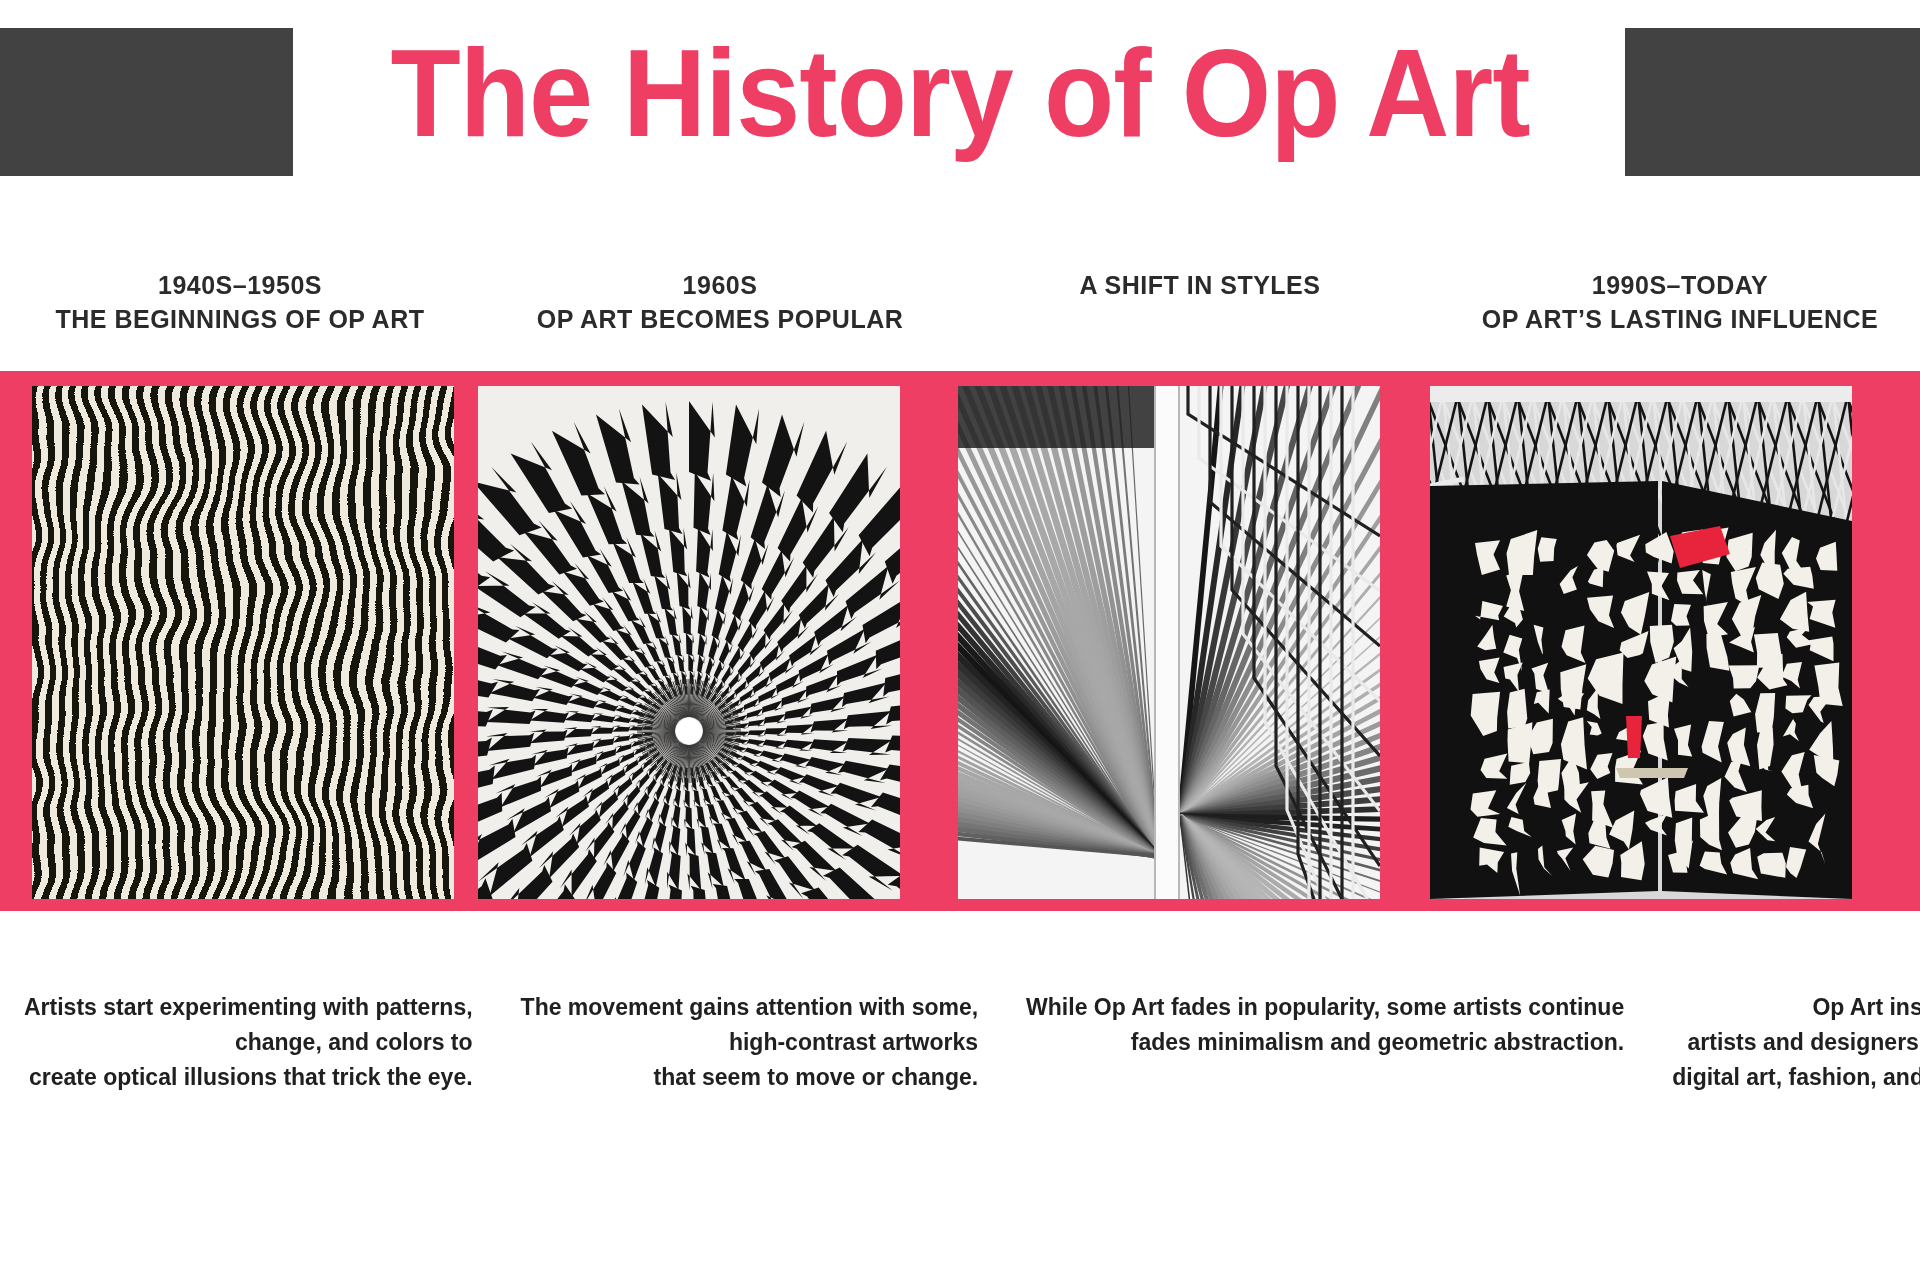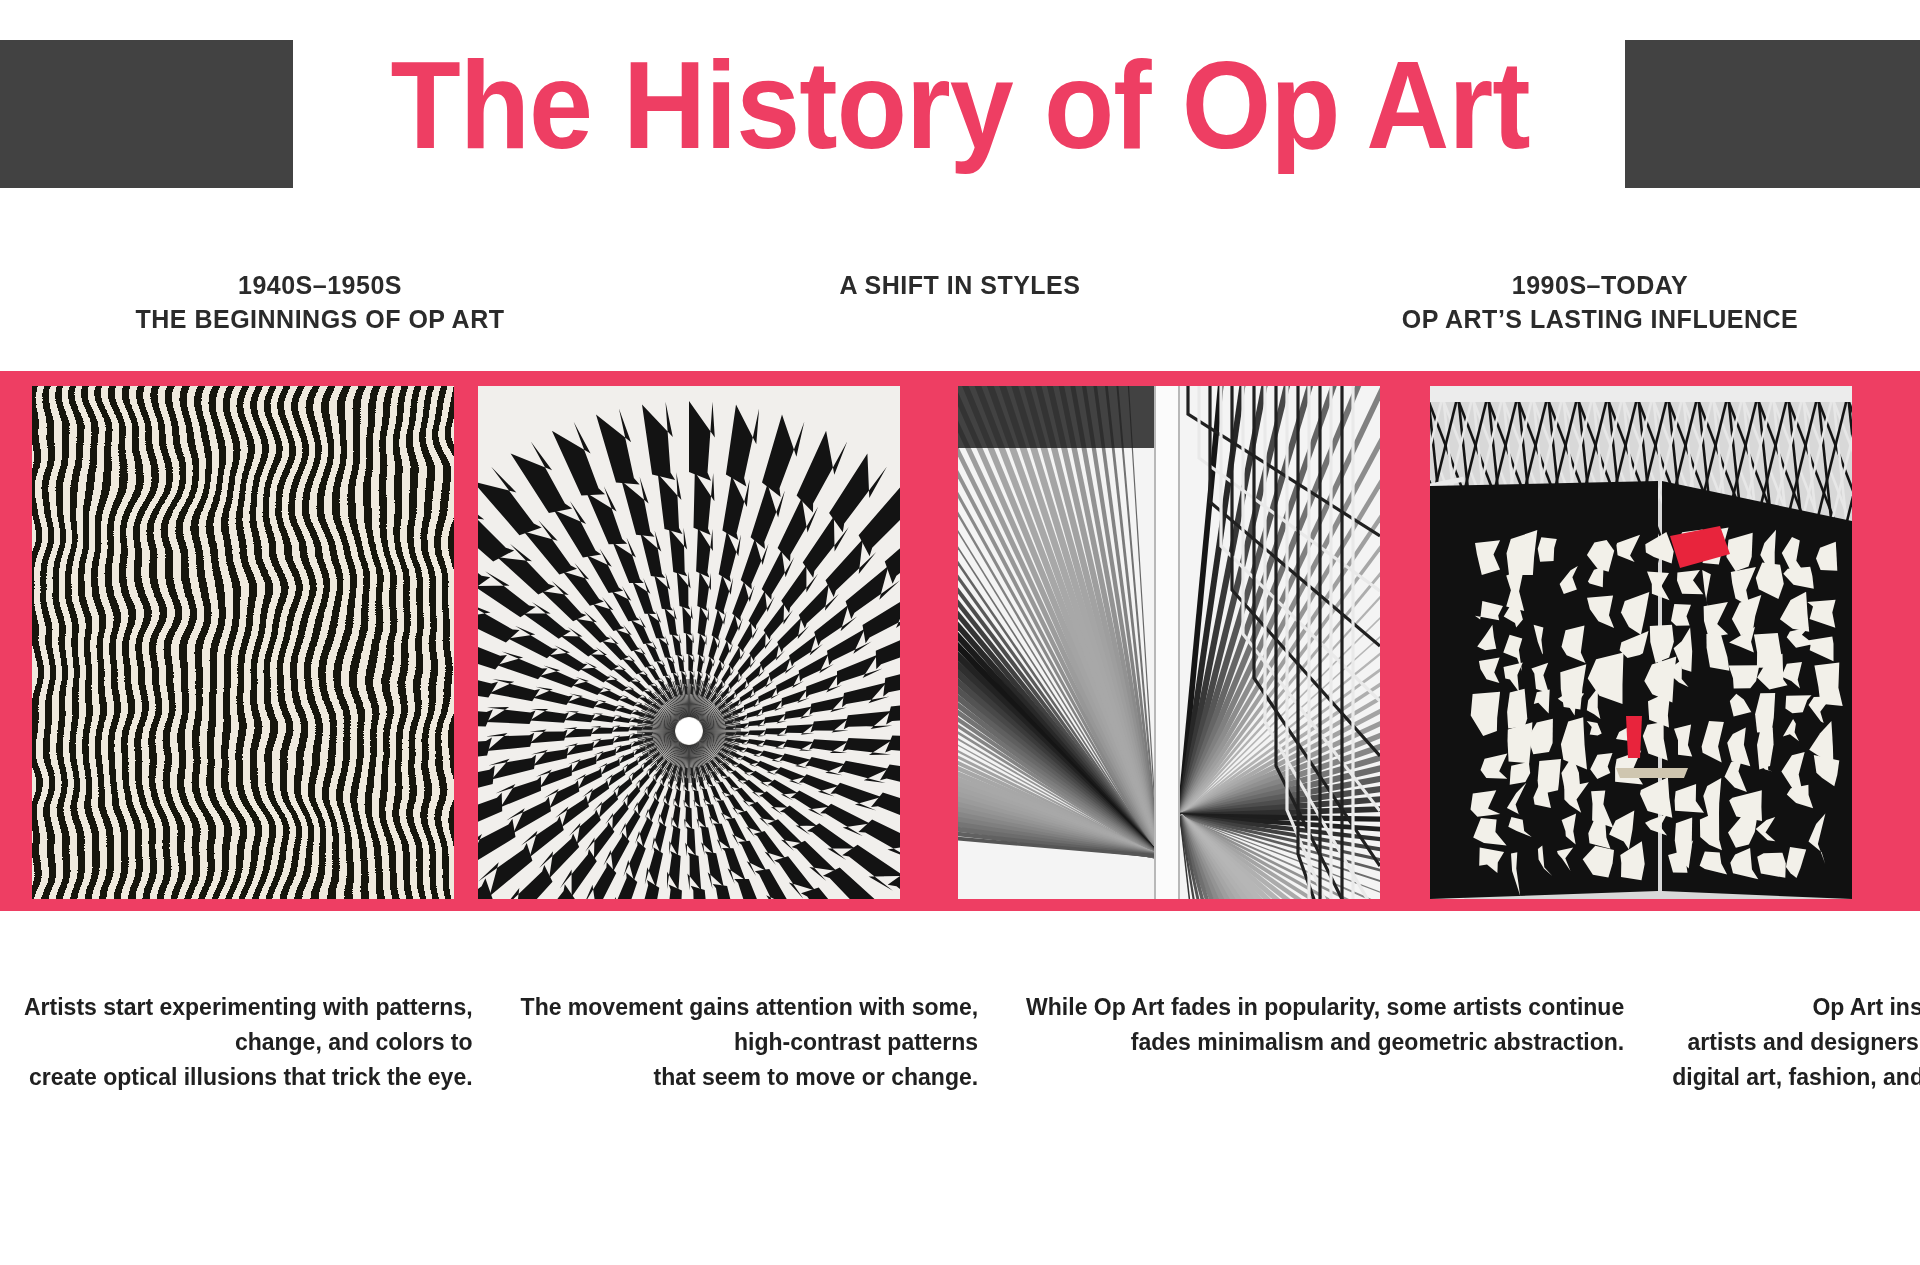--- a/index.html
+++ b/index.html
@@ -6,21 +6,21 @@
   body{
     width:1920px;height:1265px;
     background:#ffffff;
     font-family:"Liberation Sans", sans-serif;
     overflow:hidden;
     position:relative;
   }
   .canvas{position:absolute;inset:0;background:#fff;}
 
   
-  .hdr{position:absolute;left:0;top:0;width:1711px;height:200px;margin-top:12px;}
+  .hdr{position:absolute;left:0;top:0;width:1711px;height:200px;}
   .bar{position:absolute;top:28px;height:148px;background:#424242;}
   .bar-left{left:0;width:293px;}
   .bar-right{left:1625px;width:295px;}
   .title{
     position:absolute;left:0;top:8px;width:1920px;
     text-align:center;
     font-family:"Liberation Sans", sans-serif;
     font-weight:bold;
     font-size:125px;
     line-height:170px;
@@ -73,20 +73,24 @@
   <div class="hdr">
     <div class="bar bar-left"></div>
     <div class="bar bar-right"></div>
     <div class="title">The History of Op Art</div>
   </div>
 
   <div class="heads">
     <div class="head">
       <div class="era">1940S–1950S</div>
       <div class="sub">THE BEGINNINGS OF OP ART</div>
+    </div>
+    <div class="head">
+      <div class="era">1960S</div>
+      <div class="sub">OP ART BECOMES POPULAR</div>
     </div>
     <div class="head">
       <div class="sub">A SHIFT IN STYLES</div>
     </div>
     <div class="head">
       <div class="era">1990S–TODAY</div>
       <div class="sub">OP ART’S LASTING INFLUENCE</div>
     </div>
   </div>
 
@@ -1136,21 +1140,21 @@
     <div class="cap">
       <p>
         <span>Artists start experimenting with patterns,</span>
         <span>change, and colors to</span>
         <span>create optical illusions that trick the eye.</span>
       </p>
     </div>
     <div class="cap">
       <p>
         <span>The movement gains attention with some,</span>
-        <span>high-contrast patterns</span>
+        <span>high-contrast artworks</span>
         <span>that seem to move or change.</span>
       </p>
     </div>
     <div class="cap">
       <p>
         <span>While Op Art fades in popularity, some artists continue</span>
         <span>fades minimalism and geometric abstraction.</span>
       </p>
     </div>
     <div class="cap">

